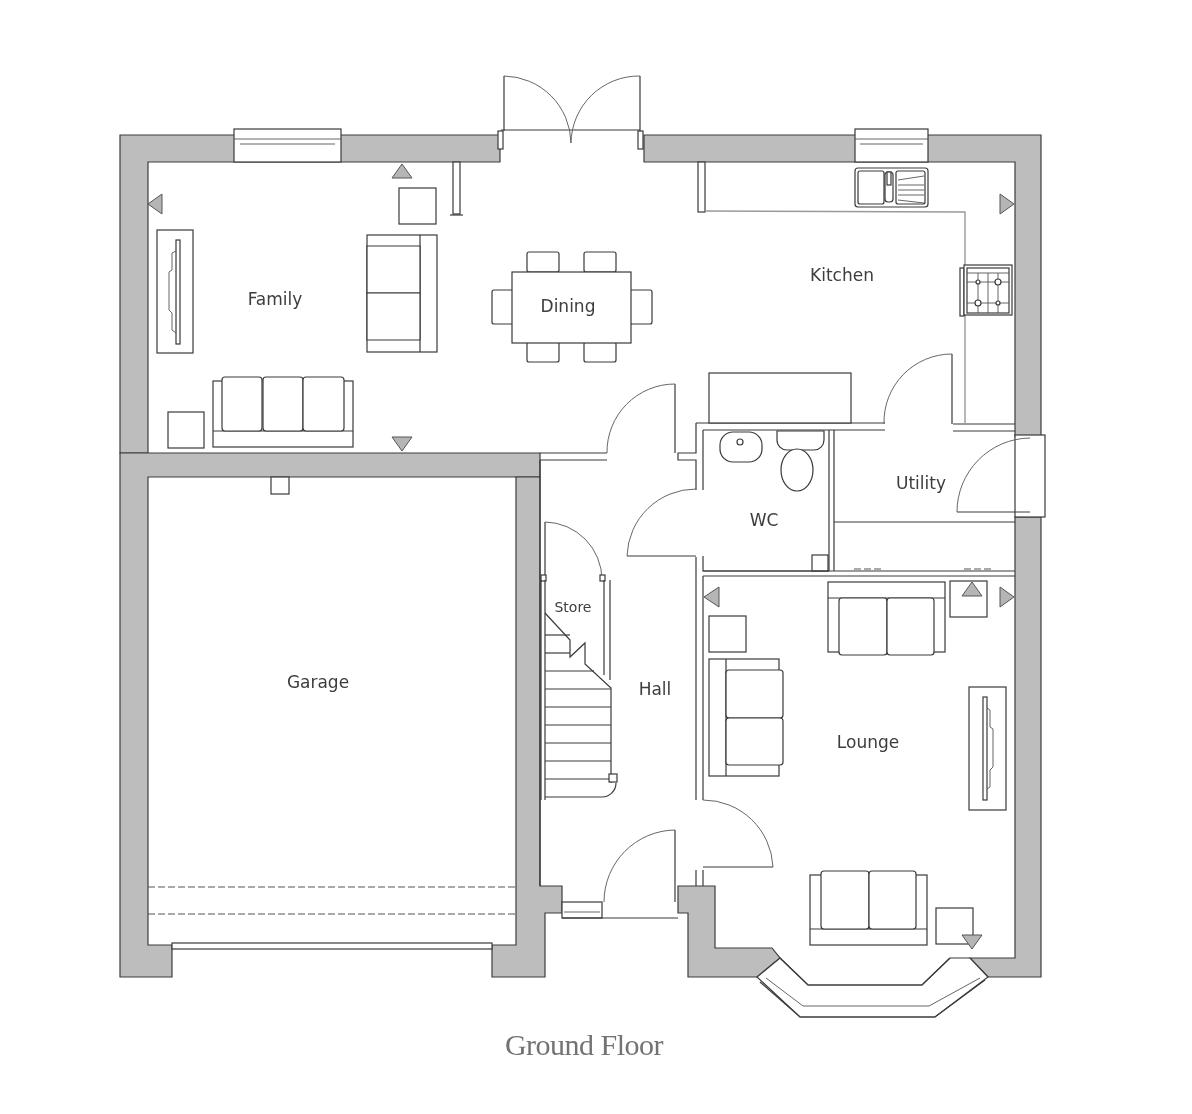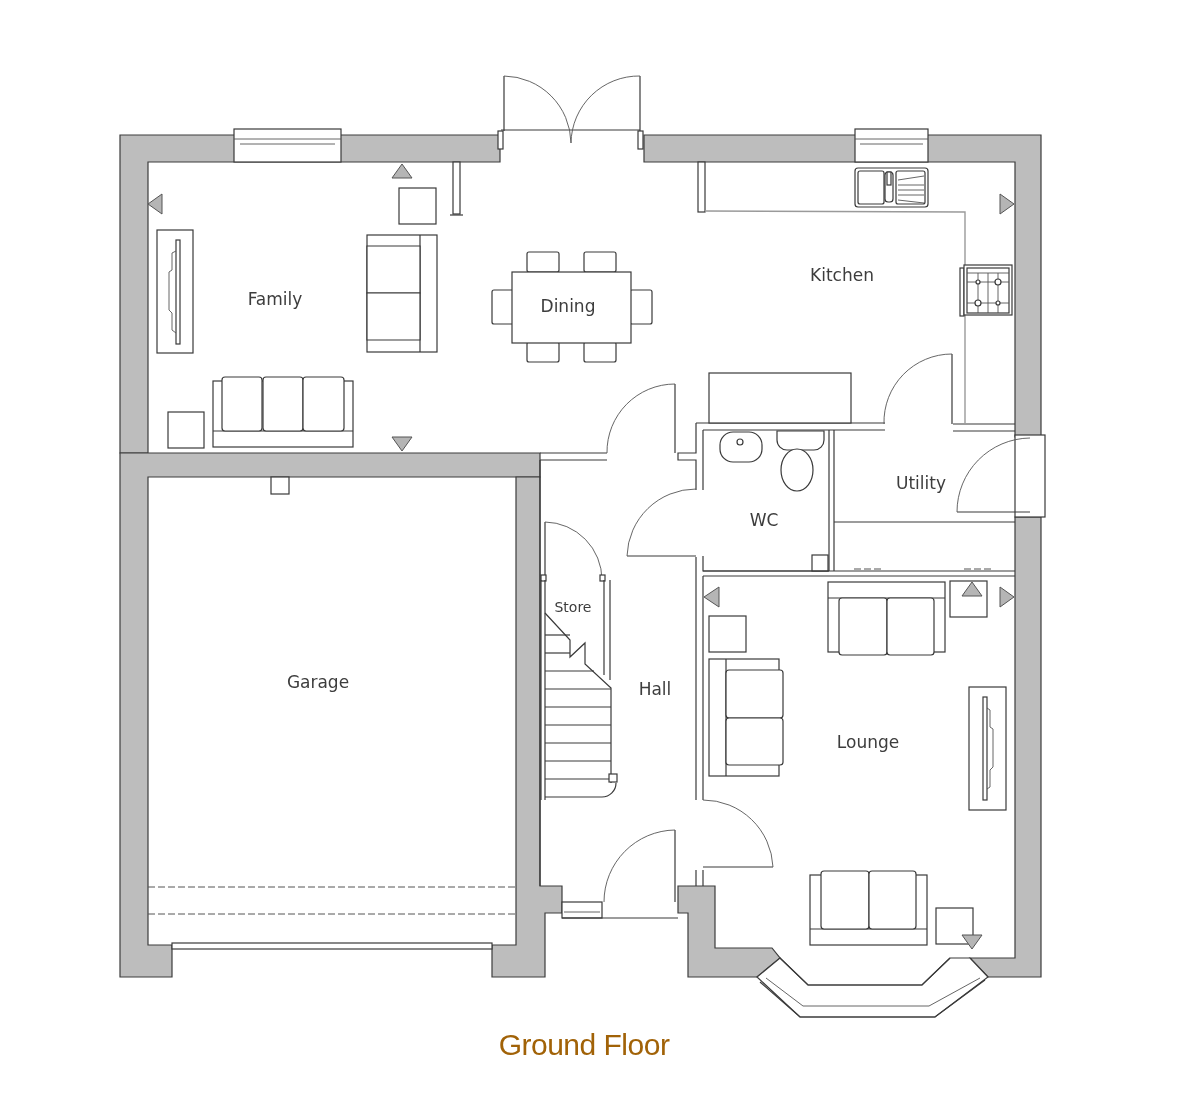--- a/index.html
+++ b/index.html
@@ -8,21 +8,21 @@
   .wall { fill: #bdbdbd; stroke: #3c3c3c; stroke-width: 1.2; }
   .ln { fill: none; stroke: #3a3a3a; stroke-width: 1.2; }
   .ln-thin { fill: none; stroke: #555; stroke-width: 0.9; }
   .ln-grey { fill: none; stroke: #9a9a9a; stroke-width: 1.4; }
   .fill-w { fill: #ffffff; stroke: #3a3a3a; stroke-width: 1.2; }
   .dash { fill: none; stroke: #555; stroke-width: 1; stroke-dasharray: 7 3; }
   .tri { fill: #b5b5b5; stroke: #555; stroke-width: 1; }
   .room-label { font-family: "DejaVu Sans", sans-serif; font-size: 17px; fill: #3d3d3d; text-anchor: middle; }
   .room-label.small { font-size: 14px; }
   .title { position: absolute; left: 0; width: 1168px; top: 1028px; text-align: center;
-           font-family: Liberation Sans, sans-serif; font-size: 30px; color: #a16207; letter-spacing: -0.5px; }
+           font-family: Liberation Serif, serif; font-size: 30px; color: #737373; letter-spacing: -0.5px; }
 </style>
 </head>
 <body>
 
 <svg id="plan" width="1192" height="1114" viewBox="0 0 1192 1114">
 
   <g>
 
     <path class="wall" d="M120,135 L500,135 L500,162 L148,162 L148,453 L120,453 Z"></path>
 

